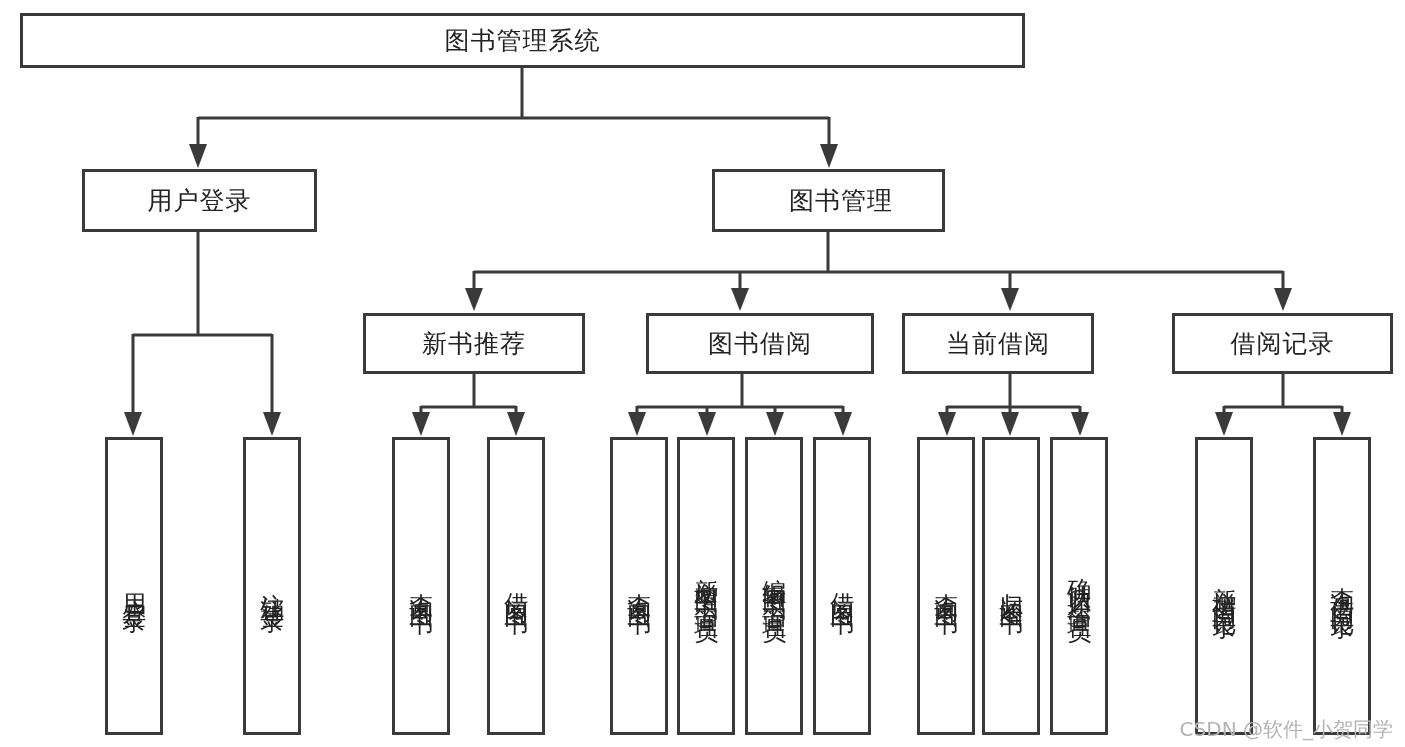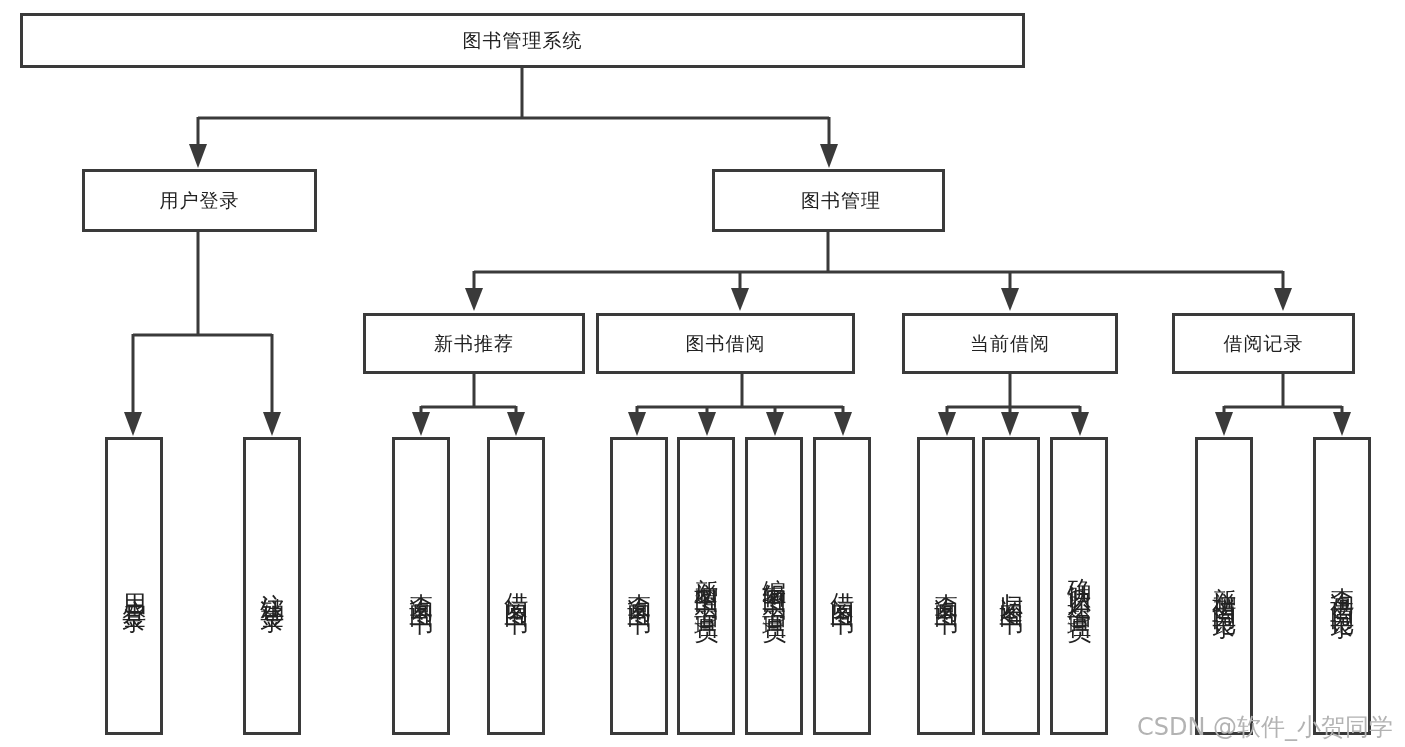--- a/index.html
+++ b/index.html
@@ -20,38 +20,38 @@
     position: absolute;
     box-sizing: border-box;
     border: 3px solid #3a3a3a;
     background: #ffffff;
     display: flex;
     align-items: center;
     justify-content: center;
     color: #222222;
     z-index: 2;
   }
-  .hnode { font-size: 19px; letter-spacing: 1px; white-space: nowrap; }
+  .hnode { font-size: 25px; letter-spacing: 1px; white-space: nowrap; }
   .root  { left: 20px;  top: 13px;  width: 1005px; height: 55px; }
   .lvl1  { top: 169px; height: 63px; }
   .lvl2  { top: 313px; height: 61px; text-align: center; }
   .leaf  { top: 437px; width: 58px; height: 298px; }
   .vtext {
     writing-mode: vertical-rl;
     text-orientation: mixed;
     font-size: 24px;
     line-height: 1.1;
     letter-spacing: 6px;
     color: #222222;
   }
   .watermark {
     position: absolute;
     right: 12px;
     bottom: 4px;
-    font-size: 24px;
+    font-size: 20px;
     color: #b3b3b3;
     z-index: 3;
     white-space: nowrap;
   }
 </style>
 </head>
 <body>
 
 <div class="canvas">
 
@@ -102,27 +102,27 @@
   <div class="node hnode lvl1" style="left:82px; width:235px;">
     <span>用户登录</span>
   </div>
   <div class="node hnode lvl1" style="left:712px; width:233px;padding-left:25px;">
     <span>图书管理</span>
   </div>
 
   <div class="node hnode lvl2" style="left:363px; width:222px;">
     <span>新书推荐</span>
   </div>
-  <div class="node hnode lvl2" style="left:596px; width:259px;">
+  <div class="node hnode lvl2" style="left:646px; width:228px;">
     <span>图书借阅</span>
   </div>
-  <div class="node hnode lvl2" style="left:902px; width:216px;">
+  <div class="node hnode lvl2" style="left:902px; width:192px;">
     <span>当前借阅</span>
   </div>
-  <div class="node hnode lvl2" style="left:1172px; width:183px;">
+  <div class="node hnode lvl2" style="left:1172px; width:221px;">
     <span>借阅记录</span>
   </div>
 
   <div class="node leaf" style="left:105px;">
     <span class="vtext">用户登录</span>
   </div>
   <div class="node leaf" style="left:243px;">
     <span class="vtext">注销登录</span>
   </div>
 

